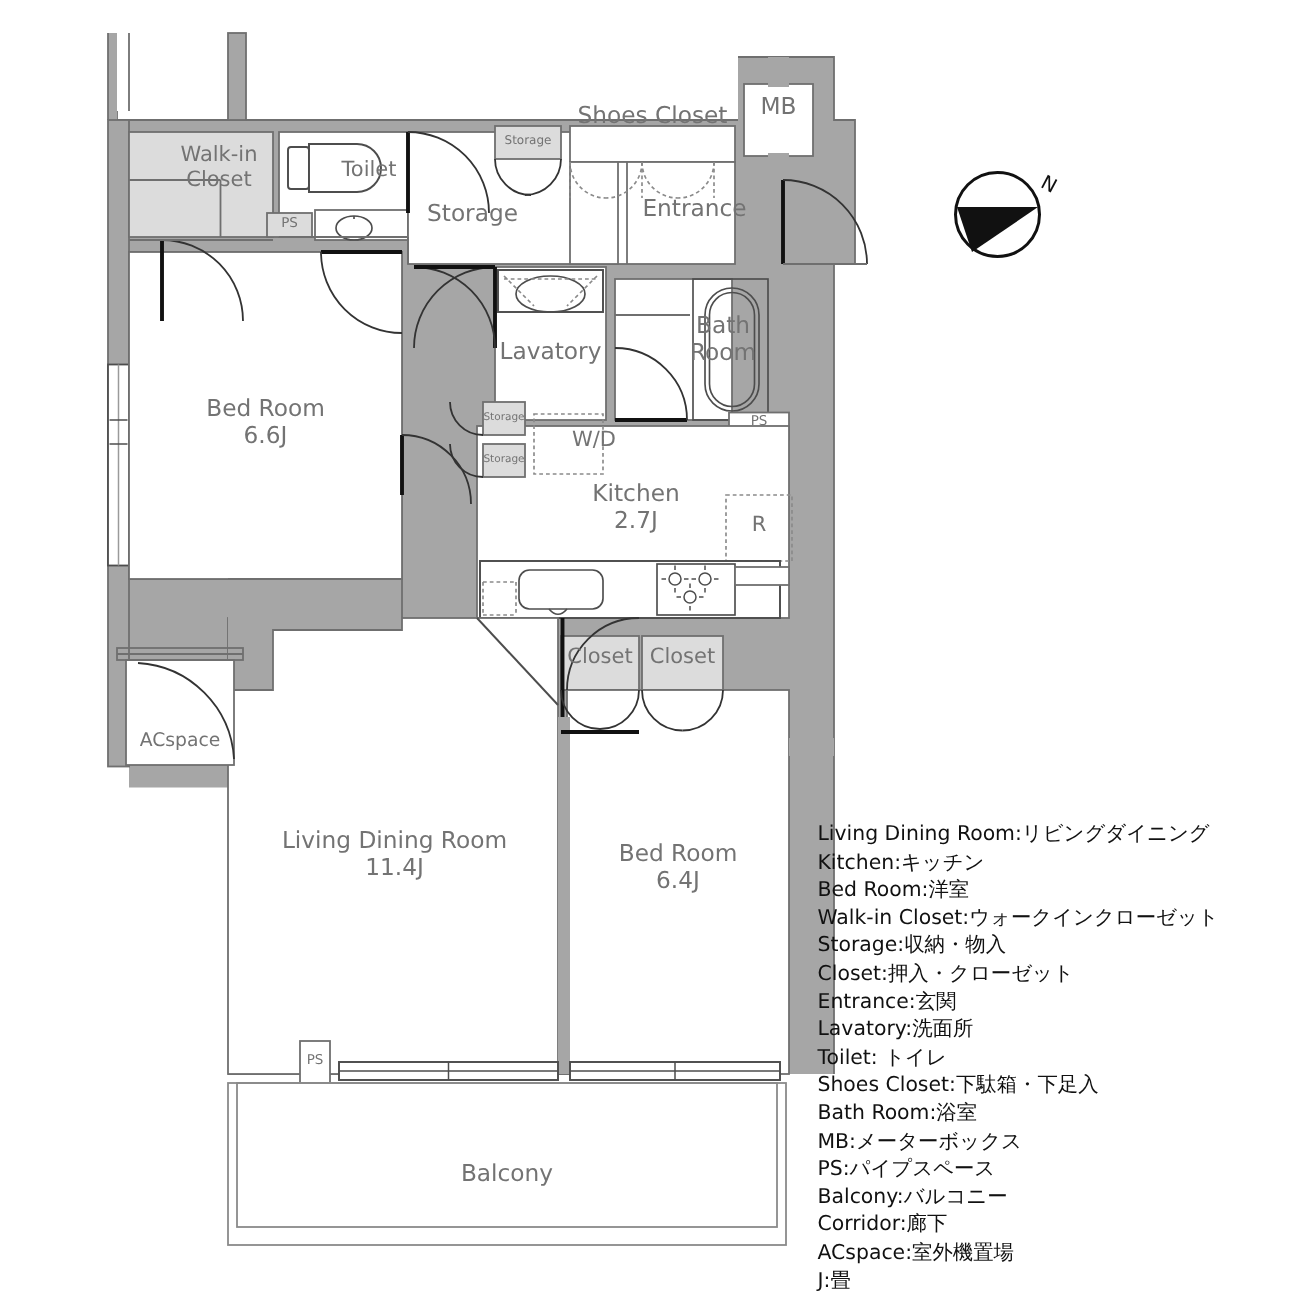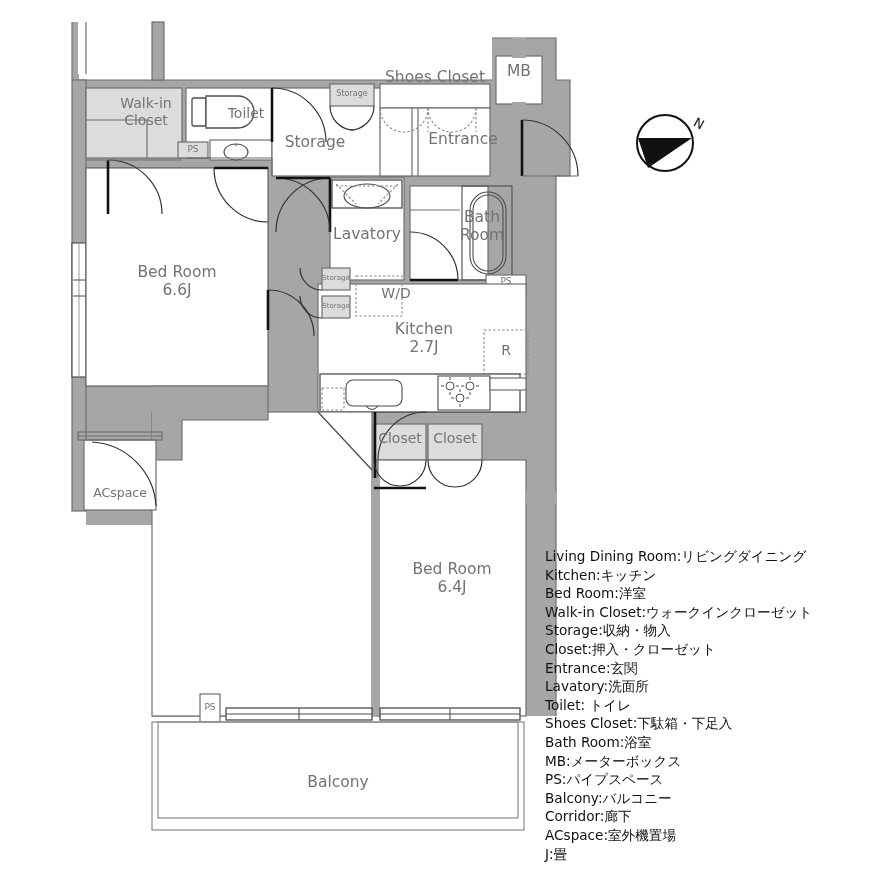--- a/index.html
+++ b/index.html
@@ -299,20 +299,23 @@
   <div class="lbl big" style="left:380px;top:320px;width:88px;">
     <span>Kitchen</span><br><span>2.7J</span>
   </div>
   <div class="lbl mid" style="left:484px;top:342px;width:44px;">R</div>
 
   <div class="lbl mid" style="left:374px;top:430px;width:52px;">Closet</div>
   <div class="lbl mid" style="left:428px;top:430px;width:54px;">Closet</div>
 
   <div class="lbl small" style="left:84px;top:470px;width:72px;margin-top:16px;">ACspace</div>
 
+  <div class="lbl big" style="left:172px;top:551px;width:182px;">
+    <span>Living Dining Room</span><br><span>11.4J</span>
+  </div>
   <div class="lbl big" style="left:392px;top:560px;width:120px;">
     <span>Bed Room</span><br><span>6.4J</span>
   </div>
 
   <div class="lbl ps" style="left:200px;top:702px;width:20px;">PS</div>
   <div class="lbl big" style="left:278px;top:773px;width:120px;">Balcony</div>
 
   <div id="compass">
     <svg viewBox="0 0 62 62" width="62" height="62">
       <circle cx="31" cy="31" r="28" fill="#ffffff" stroke="#111111" stroke-width="2"></circle>

